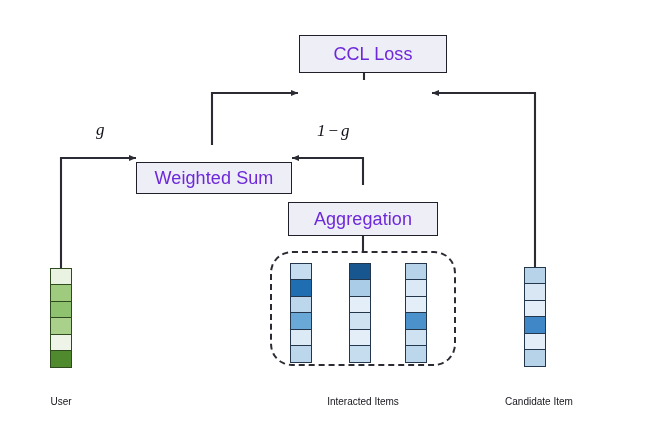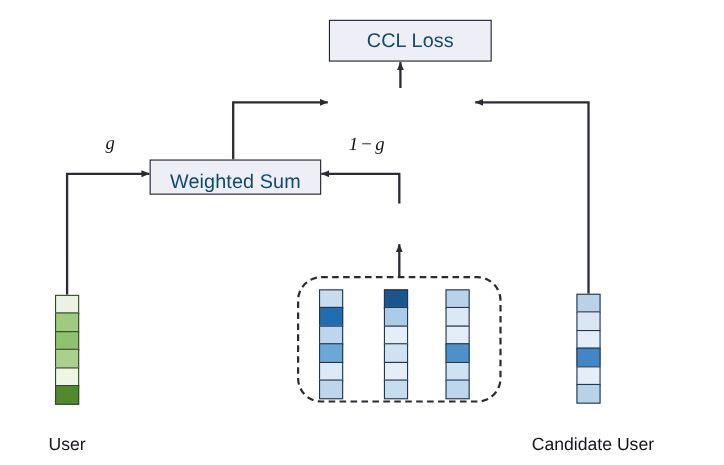--- a/index.html
+++ b/index.html
@@ -18,41 +18,42 @@
     overflow: hidden;
   }
   .box {
     position: absolute;
     box-sizing: border-box;
     background: #eeeef7;
     border: 1.6px solid #20202a;
     display: flex;
     align-items: center;
     justify-content: center;
-    color: #0c4a6e;
+    color: #6d28d9;
     font-size: 18px;
     font-family: "Liberation Sans", sans-serif;
     letter-spacing: 0.1px;
     white-space: nowrap;
+    margin-top: 17px;
   }
   .math-label {
     position: absolute;
     font-family: "Liberation Serif", serif;
     font-style: italic;
     font-size: 17px;
     color: #111118;
     white-space: nowrap;
   }
   .math-label .op {
     font-style: normal;
   }
   .caption {
     position: absolute;
     font-family: "Liberation Sans", sans-serif;
-    font-size: 16px;
+    font-size: 10px;
     color: #15151c;
     white-space: nowrap;
     text-align: center;
   }
   .vector {
     position: absolute;
     box-sizing: border-box;
     display: flex;
     flex-direction: column;
   }
@@ -104,24 +105,27 @@
 
       <path d="M363,251 L363,222" marker-end="url(#arrow)"></path>
     </g>
   </svg>
 
   <div class="box" style="left:299px; top:18px; width:148px; height:38px;">
     <span>CCL Loss</span>
   </div>
 
 
-  <div class="box" style="left:136px; top:145px; width:156px; height:32px;align-items:flex-end;">
+  <div class="box" style="left:136px; top:145px; width:156px; height:32px;">
     <span>Weighted Sum</span>
   </div>
 
+  <div class="box" style="left:288px; top:185px; width:150px; height:34px;">
+    <span>Aggregation</span>
+  </div>
 
   <div class="math-label" style="left:96px; top:120px;">
     <span>g</span>
   </div>
 
   <div class="math-label" style="left:317px; top:121px;">
     <span>1</span><span class="op" style="padding:0 3px;">−</span><span>g</span>
   </div>
 
   <div class="dashed-group" style="left:270px; top:251px; width:186px; height:115px;"></div>
@@ -168,18 +172,21 @@
     <div class="cell" style="background:#e3eef8;"></div>
     <div class="cell" style="background:#3f87c6;"></div>
     <div class="cell" style="background:#e3eef8;"></div>
     <div class="cell" style="background:#b6d3ea;"></div>
   </div>
 
   <div class="caption" style="left:21px; top:396px; width:80px;">
     <span>User</span>
   </div>
 
+  <div class="caption" style="left:288px; top:396px; width:150px;">
+    <span>Interacted Items</span>
+  </div>
 
   <div class="caption" style="left:469px; top:396px; width:140px;">
-    <span>Candidate User</span>
+    <span>Candidate Item</span>
   </div>
 
 </div>
 
 </body></html>

